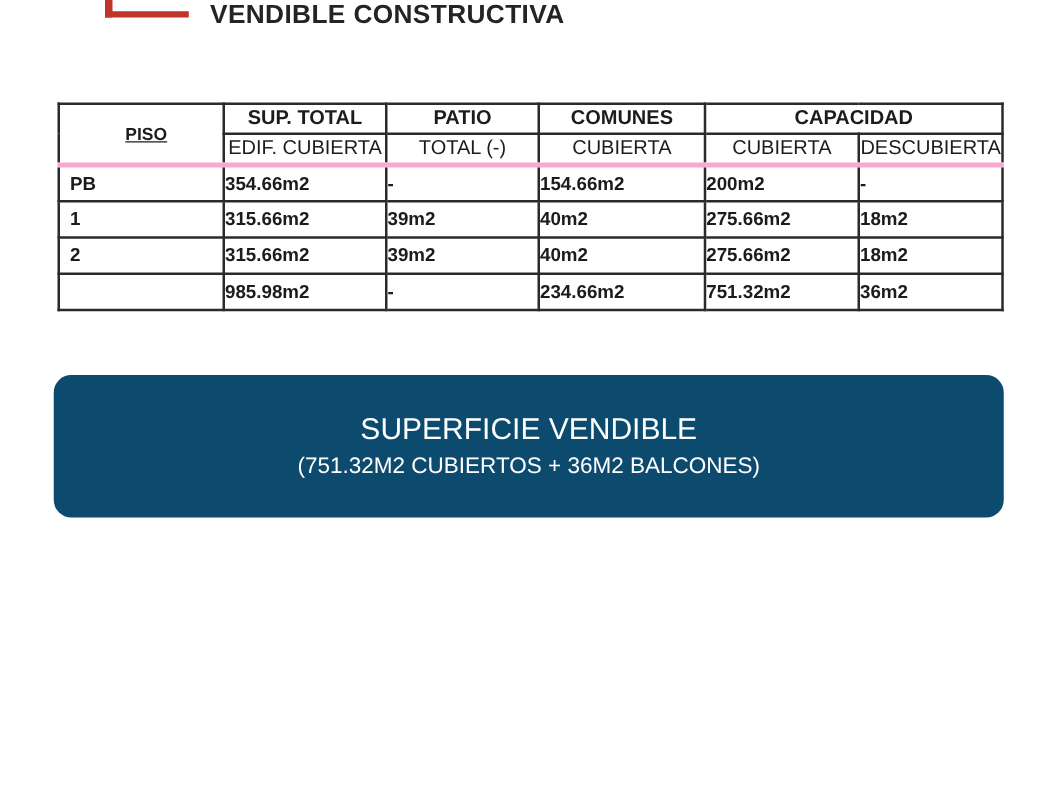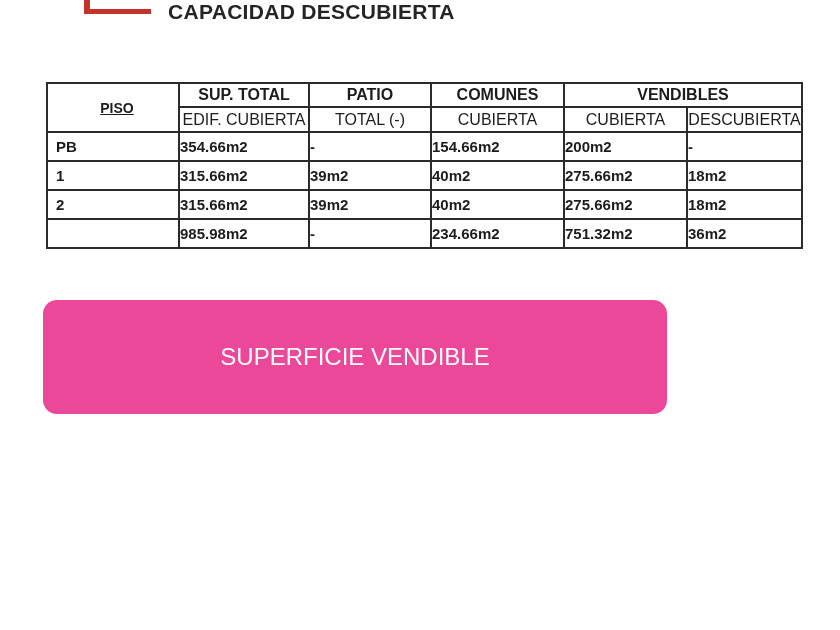--- a/index.html
+++ b/index.html
@@ -40,60 +40,60 @@
   .capacity thead tr.groups { height: 24px; }
   .capacity thead tr.subhead { height: 25px; padding-left: 28px; }
   .capacity tbody tr { height: 29px; }
   .capacity th { font-size: 16px; font-weight: bold; text-align: center; }
   .capacity tr.subhead th { font-weight: normal; border-top: 1px solid #2b2b2b; }
   .capacity th.piso {
     text-align: center; padding-left: 8px; font-size: 14px; vertical-align: middle; text-decoration: underline;
   }
   .capacity td { font-size: 15px; font-weight: bold; text-align: left; }
   .capacity td.piso-cell { text-align: left; padding-left: 8px; }
-  .capacity tbody tr:first-child td { border-top: 1px solid #f9a8d4; }
+  .capacity tbody tr:first-child td { border-top: 4px solid #f9a8d4; }
 
   
   .banner {
-    position: absolute; left: 43px; top: 300px; width: 624px; height: 114px;
-    background: #ec4899; border-radius: 14px; color: #ffffff;
+    position: absolute; left: 43px; top: 300px; width: 760px; height: 114px;
+    background: #0c4a6e; border-radius: 14px; color: #ffffff;
     display: flex; flex-direction: column; justify-content: center;
     align-items: center; text-align: center;
   }
   .banner .line1 { font-size: 24px; line-height: 30px; }
   .banner .line2 { font-size: 17px; line-height: 24px; }
   .banner .line3 { font-size: 18px; line-height: 26px; }
 </style>
 </head>
 <body>
 
 <div class="page">
 
   <div class="logo-vbar"></div>
   <div class="logo-hbar"></div>
 
-  <div class="doc-title">CAPACIDAD DESCUBIERTA</div>
+  <div class="doc-title">VENDIBLE CONSTRUCTIVA</div>
 
   <div class="table-wrap">
     <table class="capacity">
       <colgroup>
         <col style="width:132px">
           <col style="width:130px">
           <col style="width:122px">
         <col style="width:133px">
           <col style="width:123px">
           <col style="width:115px">
       </colgroup>
       <thead>
         <tr class="groups">
           <th class="piso" rowspan="2">PISO</th>
           <th>SUP. TOTAL</th>
           <th>PATIO</th>
           <th>COMUNES</th>
-          <th colspan="2">VENDIBLES</th>
+          <th colspan="2">CAPACIDAD</th>
         </tr>
         <tr class="subhead">
           <th>EDIF. CUBIERTA</th>
           <th>TOTAL (-)</th>
           <th>CUBIERTA</th>
           <th>CUBIERTA</th>
           <th>DESCUBIERTA</th>
         </tr>
       </thead>
       <tbody>
@@ -128,15 +128,16 @@
           <td>234.66m2</td>
           <td>751.32m2</td>
           <td>36m2</td>
         </tr>
       </tbody>
     </table>
   </div>
 
   <div class="banner">
     <div class="line1">SUPERFICIE VENDIBLE</div>
+    <div class="line3">(751.32M2 CUBIERTOS + 36M2 BALCONES)</div>
   </div>
 
 </div>
 
 </body></html>

